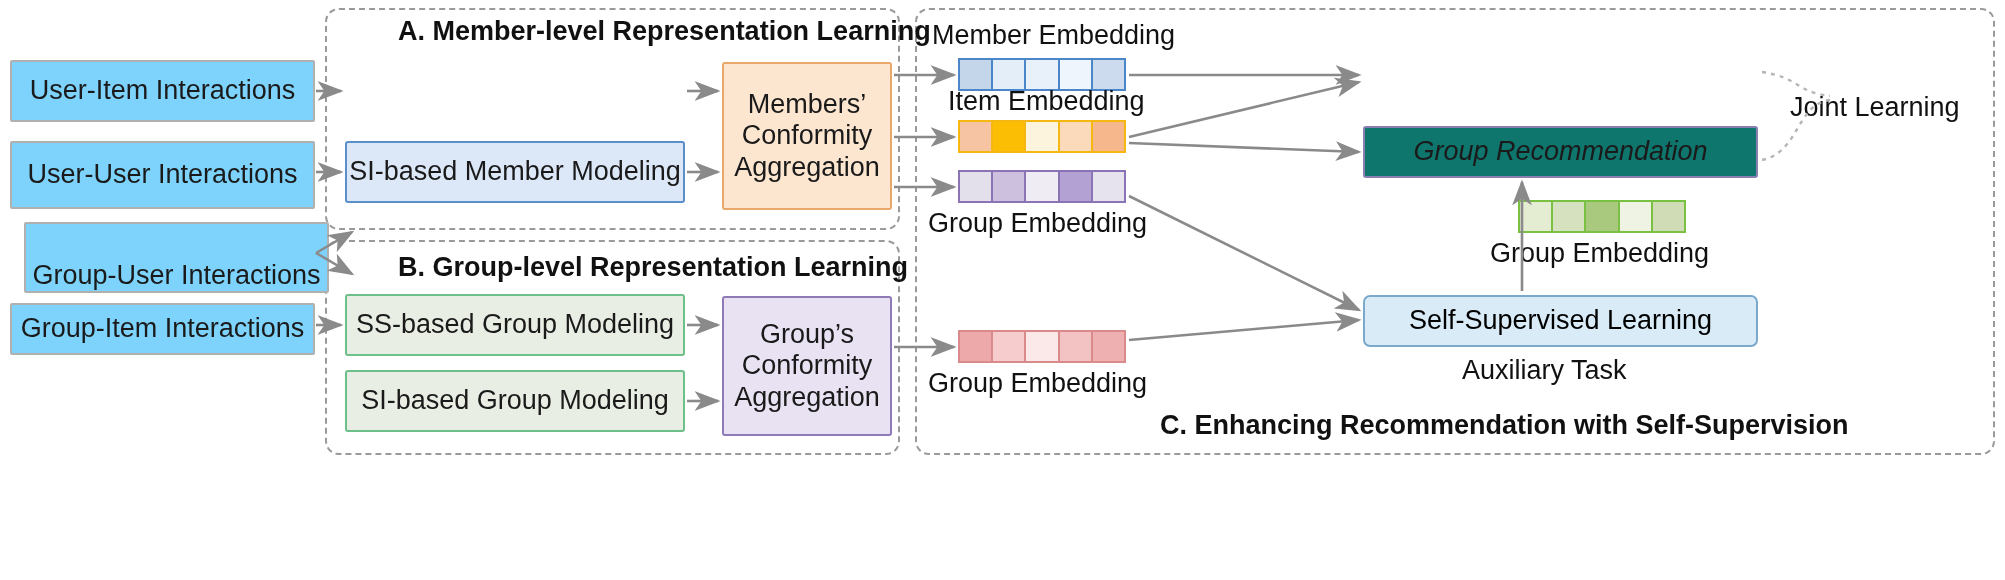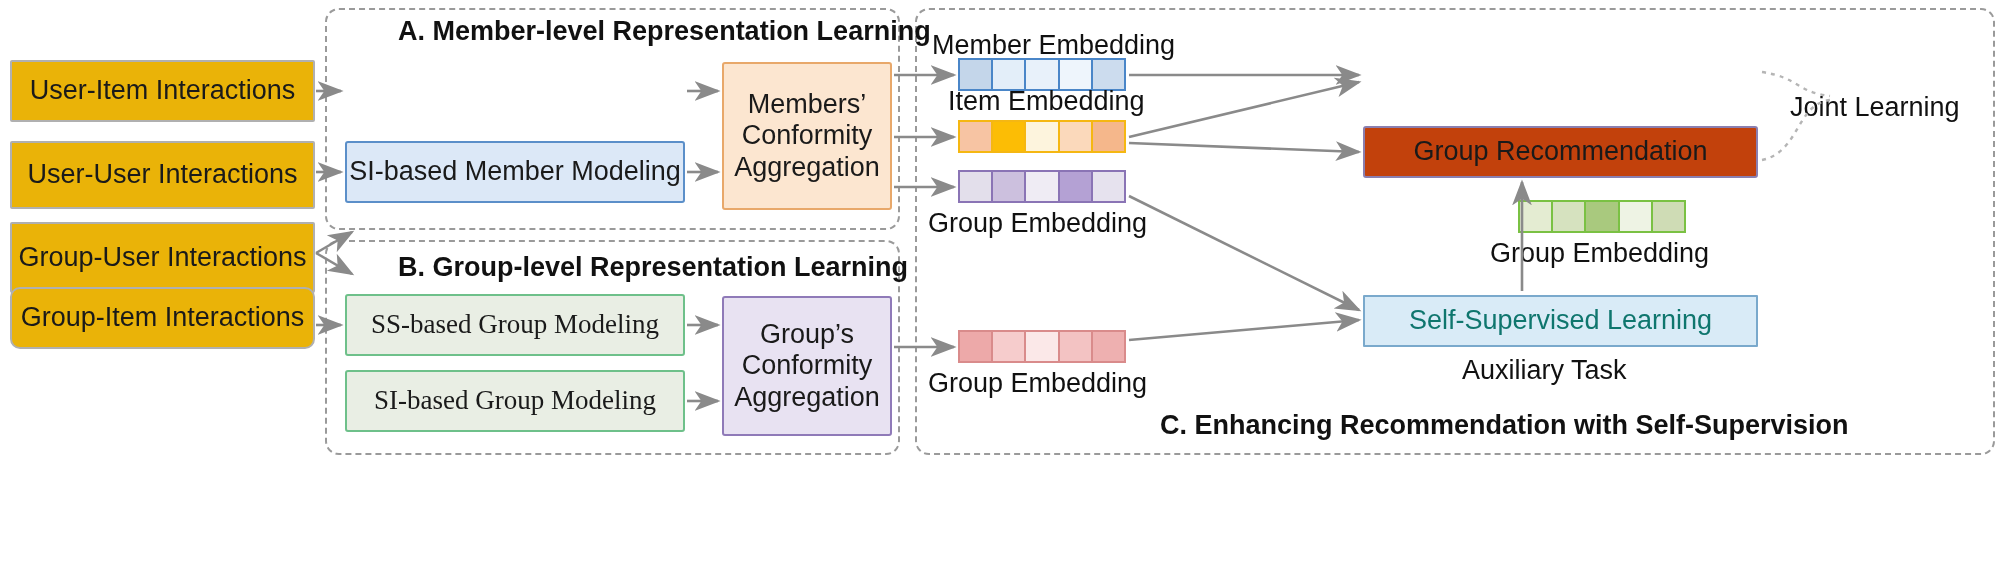--- a/index.html
+++ b/index.html
@@ -4,32 +4,32 @@
 <style>
   html,body{margin:0;padding:0;background:#ffffff;}
   body{font-family:"Liberation Sans","DejaVu Sans",sans-serif;}
   #stage{position:relative;width:2005px;height:580px;background:#fff;overflow:hidden;}
   .abs{position:absolute;box-sizing:border-box;}
 
   
   .box{display:flex;align-items:center;justify-content:center;text-align:center;
        border-width:2px;border-style:solid;line-height:1.15;}
 
-  .input-box{background:#eab308;border-color:#b0b0b0;border-width:2px;color:#1a1a1a;
+  .input-box{background:#7dd3fc;border-color:#b0b0b0;border-width:2px;color:#1a1a1a;
              font-size:27px;border-radius:2px;}
 
   .blue-box{background:#dce8f7;border-color:#5b8fc9;color:#1a1a1a;font-size:27px;border-radius:3px;}
-  .green-box{background:#e9eee4;border-color:#6ec08a;color:#1a1a1a;font-size:27px;border-radius:3px;font-family:Liberation Serif, serif;}
+  .green-box{background:#e9eee4;border-color:#6ec08a;color:#1a1a1a;font-size:27px;border-radius:3px;}
 
   .orange-box{background:#fce6d0;border-color:#e8a86a;color:#1a1a1a;font-size:27px;border-radius:3px;}
   .purple-box{background:#e8e2f2;border-color:#8f7ab8;color:#1a1a1a;font-size:27px;border-radius:3px;}
 
   .rec-user{background:#fbe9e6;border-color:#dd9a62;color:#1a1a1a;font-size:27px;border-radius:3px;}
-  .rec-group{background:#c2410c;border-color:#8a7fb0;color:#1a1a1a;font-size:27px;border-radius:3px;}
-  .ssl-box{background:#d9ebf7;border-color:#7aa9cc;color:#0f766e;font-size:27px;border-radius:1px;}
+  .rec-group{background:#0f766e;border-color:#8a7fb0;color:#1a1a1a;font-size:27px;border-radius:3px;font-style:italic;}
+  .ssl-box{background:#d9ebf7;border-color:#7aa9cc;color:#000000;font-size:27px;border-radius:7px;}
 
   
   .panel{border:2.5px dashed #9a9a9a;border-radius:14px;background:transparent;}
   .panel-title{position:absolute;font-weight:bold;font-size:27px;color:#111;white-space:nowrap;}
 
   
   .lbl{position:absolute;font-size:27px;color:#111;white-space:nowrap;}
 
   
   .emb{display:flex;border-width:2.5px;border-style:solid;box-sizing:border-box;}
@@ -50,24 +50,24 @@
   <div class="panel-title" style="left:398px;top:16px;width:430px;text-align:center;">A. Member-level Representation Learning</div>
   <div class="panel-title" style="left:398px;top:252px;width:430px;text-align:center;">B. Group-level Representation Learning</div>
   <div class="panel-title" style="left:1160px;top:410px;">C. Enhancing Recommendation with Self-Supervision</div>
 
   <div class="abs box input-box" style="left:10px;top:60px;width:305px;height:62px;">
     <span>User-Item Interactions</span>
   </div>
   <div class="abs box input-box" style="left:10px;top:141px;width:305px;height:68px;">
     <span>User-User Interactions</span>
   </div>
-  <div class="abs box input-box" style="left:10px;top:222px;width:305px;height:71px;">
+  <div class="abs box input-box" style="left:24px;top:222px;width:305px;height:71px;align-items:flex-end;">
     <span>Group-User Interactions</span>
   </div>
-  <div class="abs box input-box" style="left:10px;top:287px;width:305px;height:62px;border-radius:10px;">
+  <div class="abs box input-box" style="left:10px;top:303px;width:305px;height:52px;">
     <span>Group-Item Interactions</span>
   </div>
 
   <div class="abs box blue-box" style="left:345px;top:141px;width:340px;height:62px;">
     <span>SI-based Member Modeling</span>
   </div>
 
   <div class="abs box green-box" style="left:345px;top:294px;width:340px;height:62px;">
     <span>SS-based Group Modeling</span>
   </div>
@@ -75,21 +75,21 @@
     <span>SI-based Group Modeling</span>
   </div>
 
   <div class="abs box orange-box" style="left:722px;top:62px;width:170px;height:148px;padding:0 14px;">
     <span>Members’ Conformity Aggregation</span>
   </div>
   <div class="abs box purple-box" style="left:722px;top:296px;width:170px;height:140px;padding:0 6px;text-align:center;">
     <span>Group’s Conformity Aggregation</span>
   </div>
 
-  <div class="lbl" style="left:932px;top:30px;">Member Embedding</div>
+  <div class="lbl" style="left:932px;top:20px;">Member Embedding</div>
   <div class="abs emb" id="emb0" style="left: 958px; top: 58px; width: 168px; height: 33px; border-color: rgb(74, 134, 200);">
       <div class="cell" style="background: rgb(196, 214, 234); border-right-color: rgb(74, 134, 200);"></div>
       <div class="cell" style="background: rgb(227, 238, 249); border-right-color: rgb(74, 134, 200);"></div>
       <div class="cell" style="background: rgb(232, 241, 250); border-right-color: rgb(74, 134, 200);"></div>
       <div class="cell" style="background: rgb(238, 245, 252); border-right-color: rgb(74, 134, 200);"></div>
       <div class="cell" style="background: rgb(204, 220, 238); border-right-color: rgb(74, 134, 200);"></div>
     </div>
 
   <div class="lbl" style="left:948px;top:86px;">Item Embedding</div>
   <div class="abs emb" id="emb1" style="left: 958px; top: 120px; width: 168px; height: 33px; border-color: rgb(245, 183, 18);">

